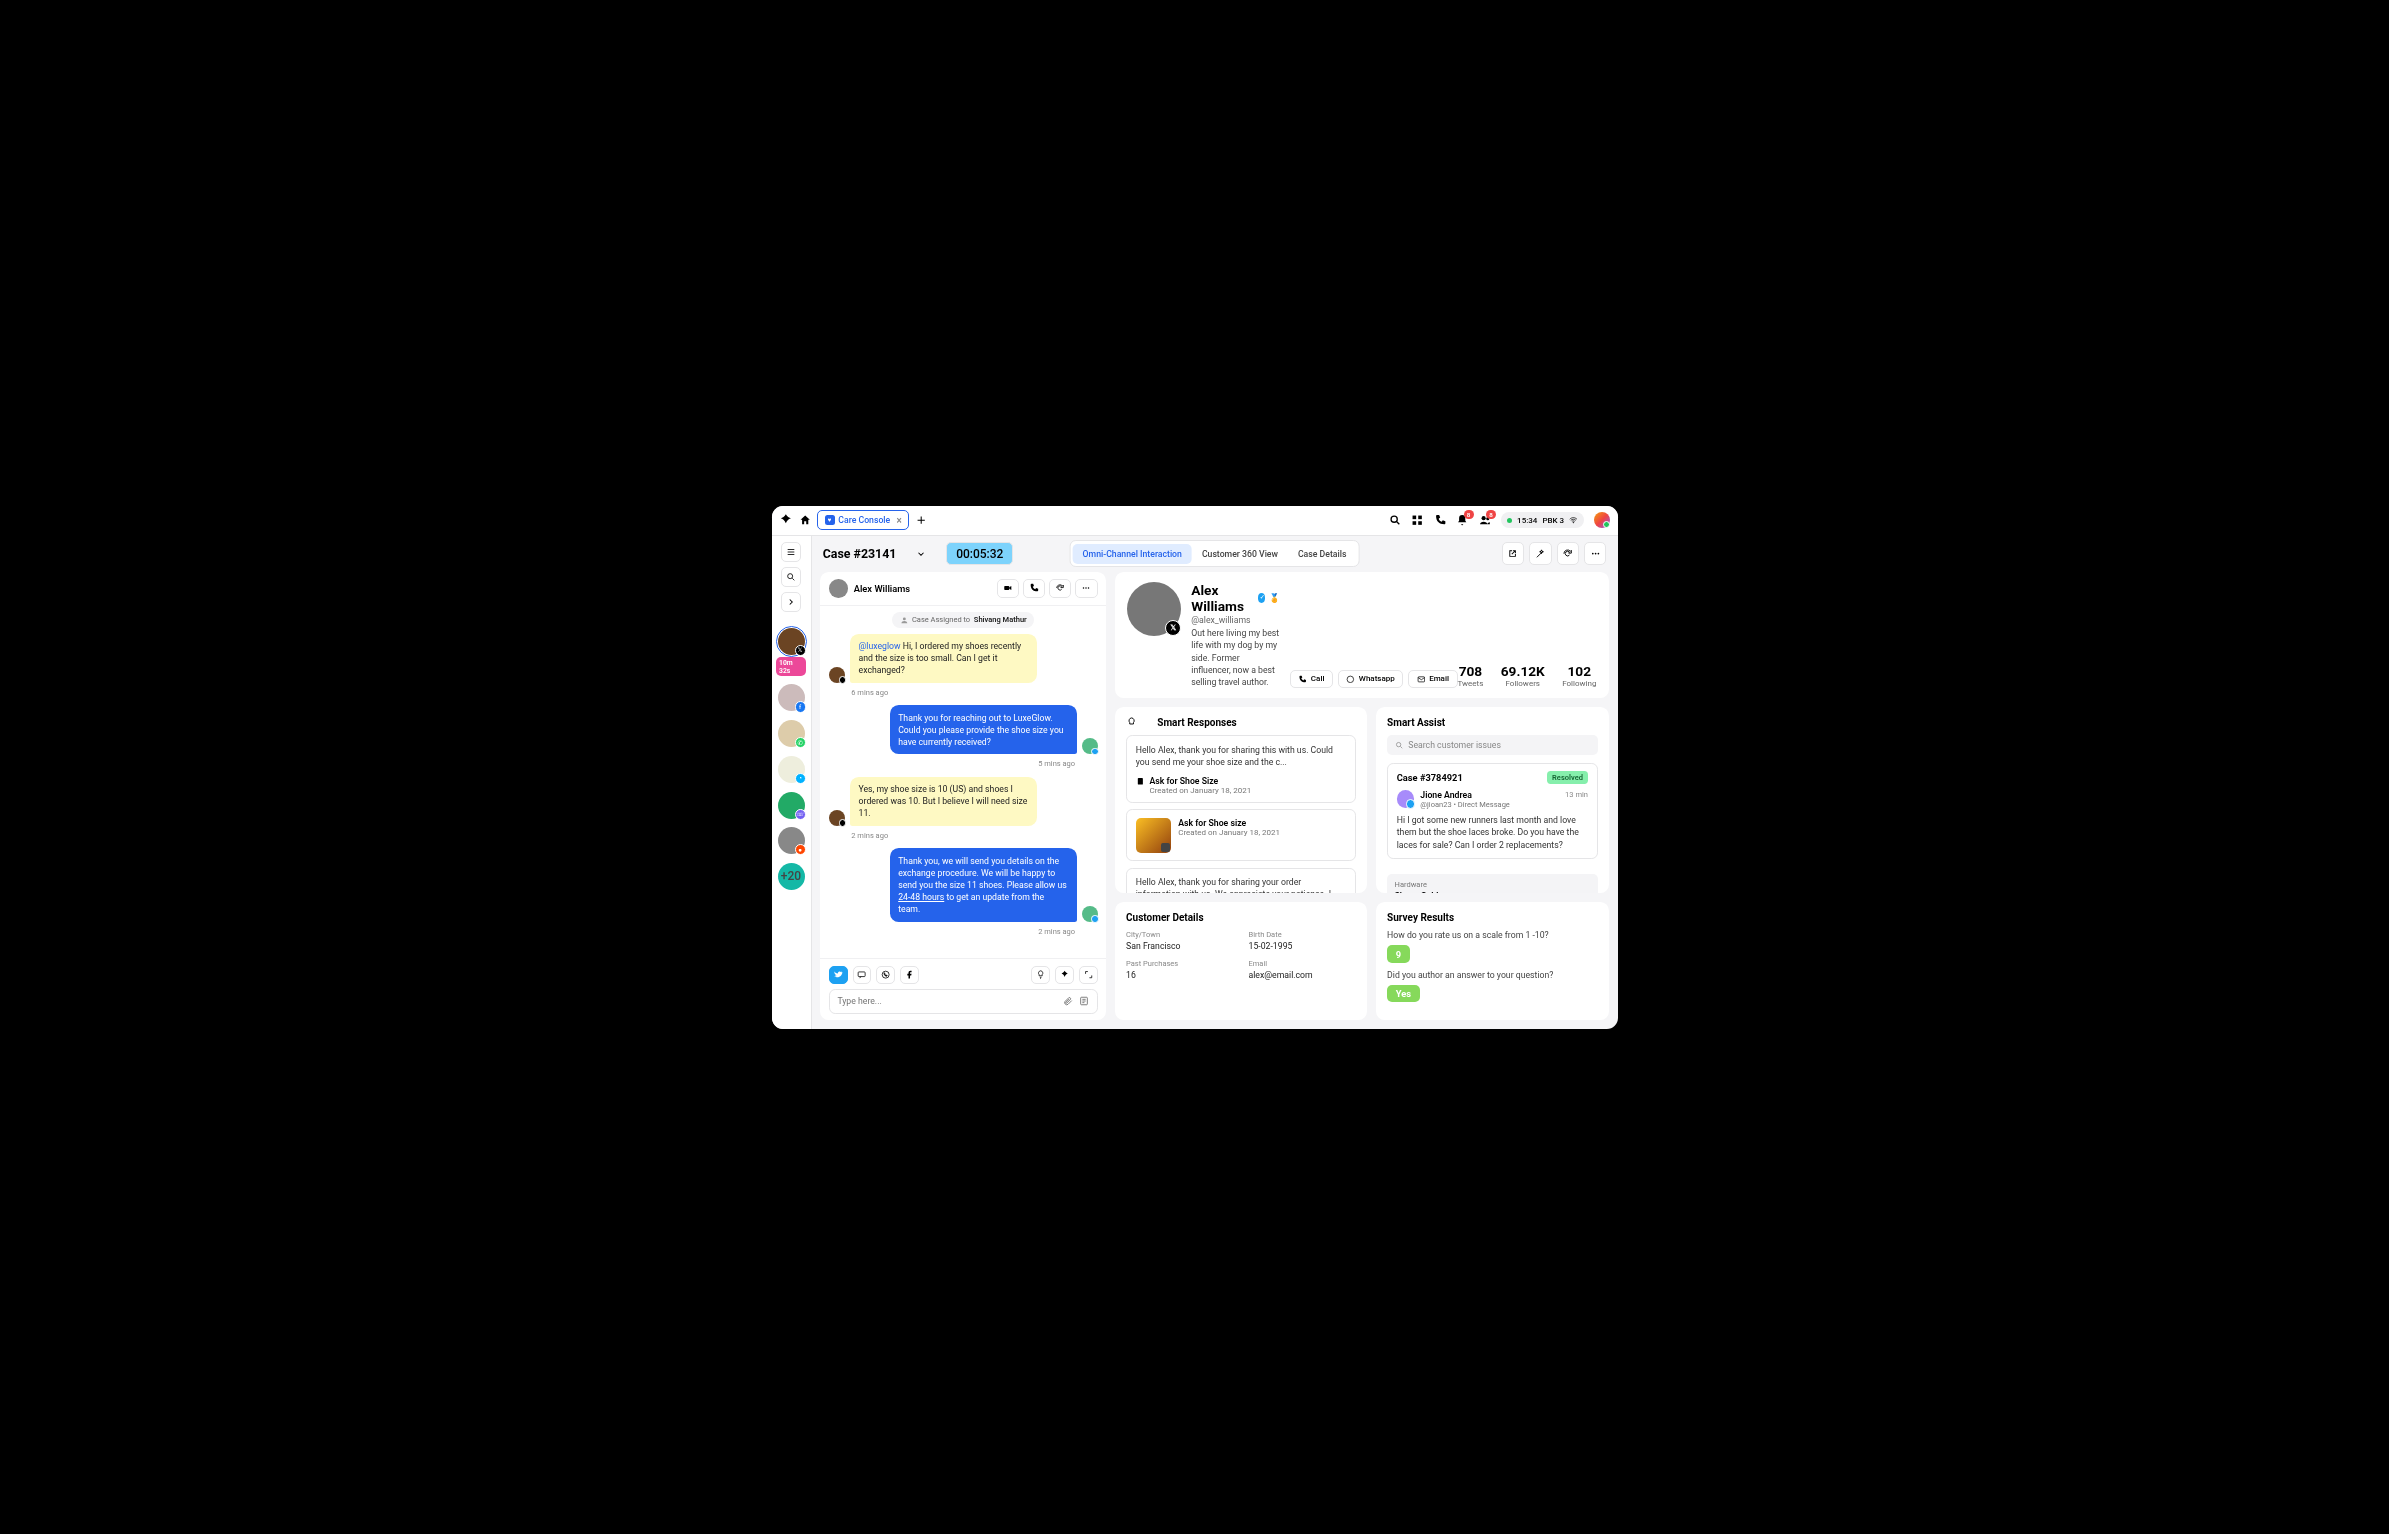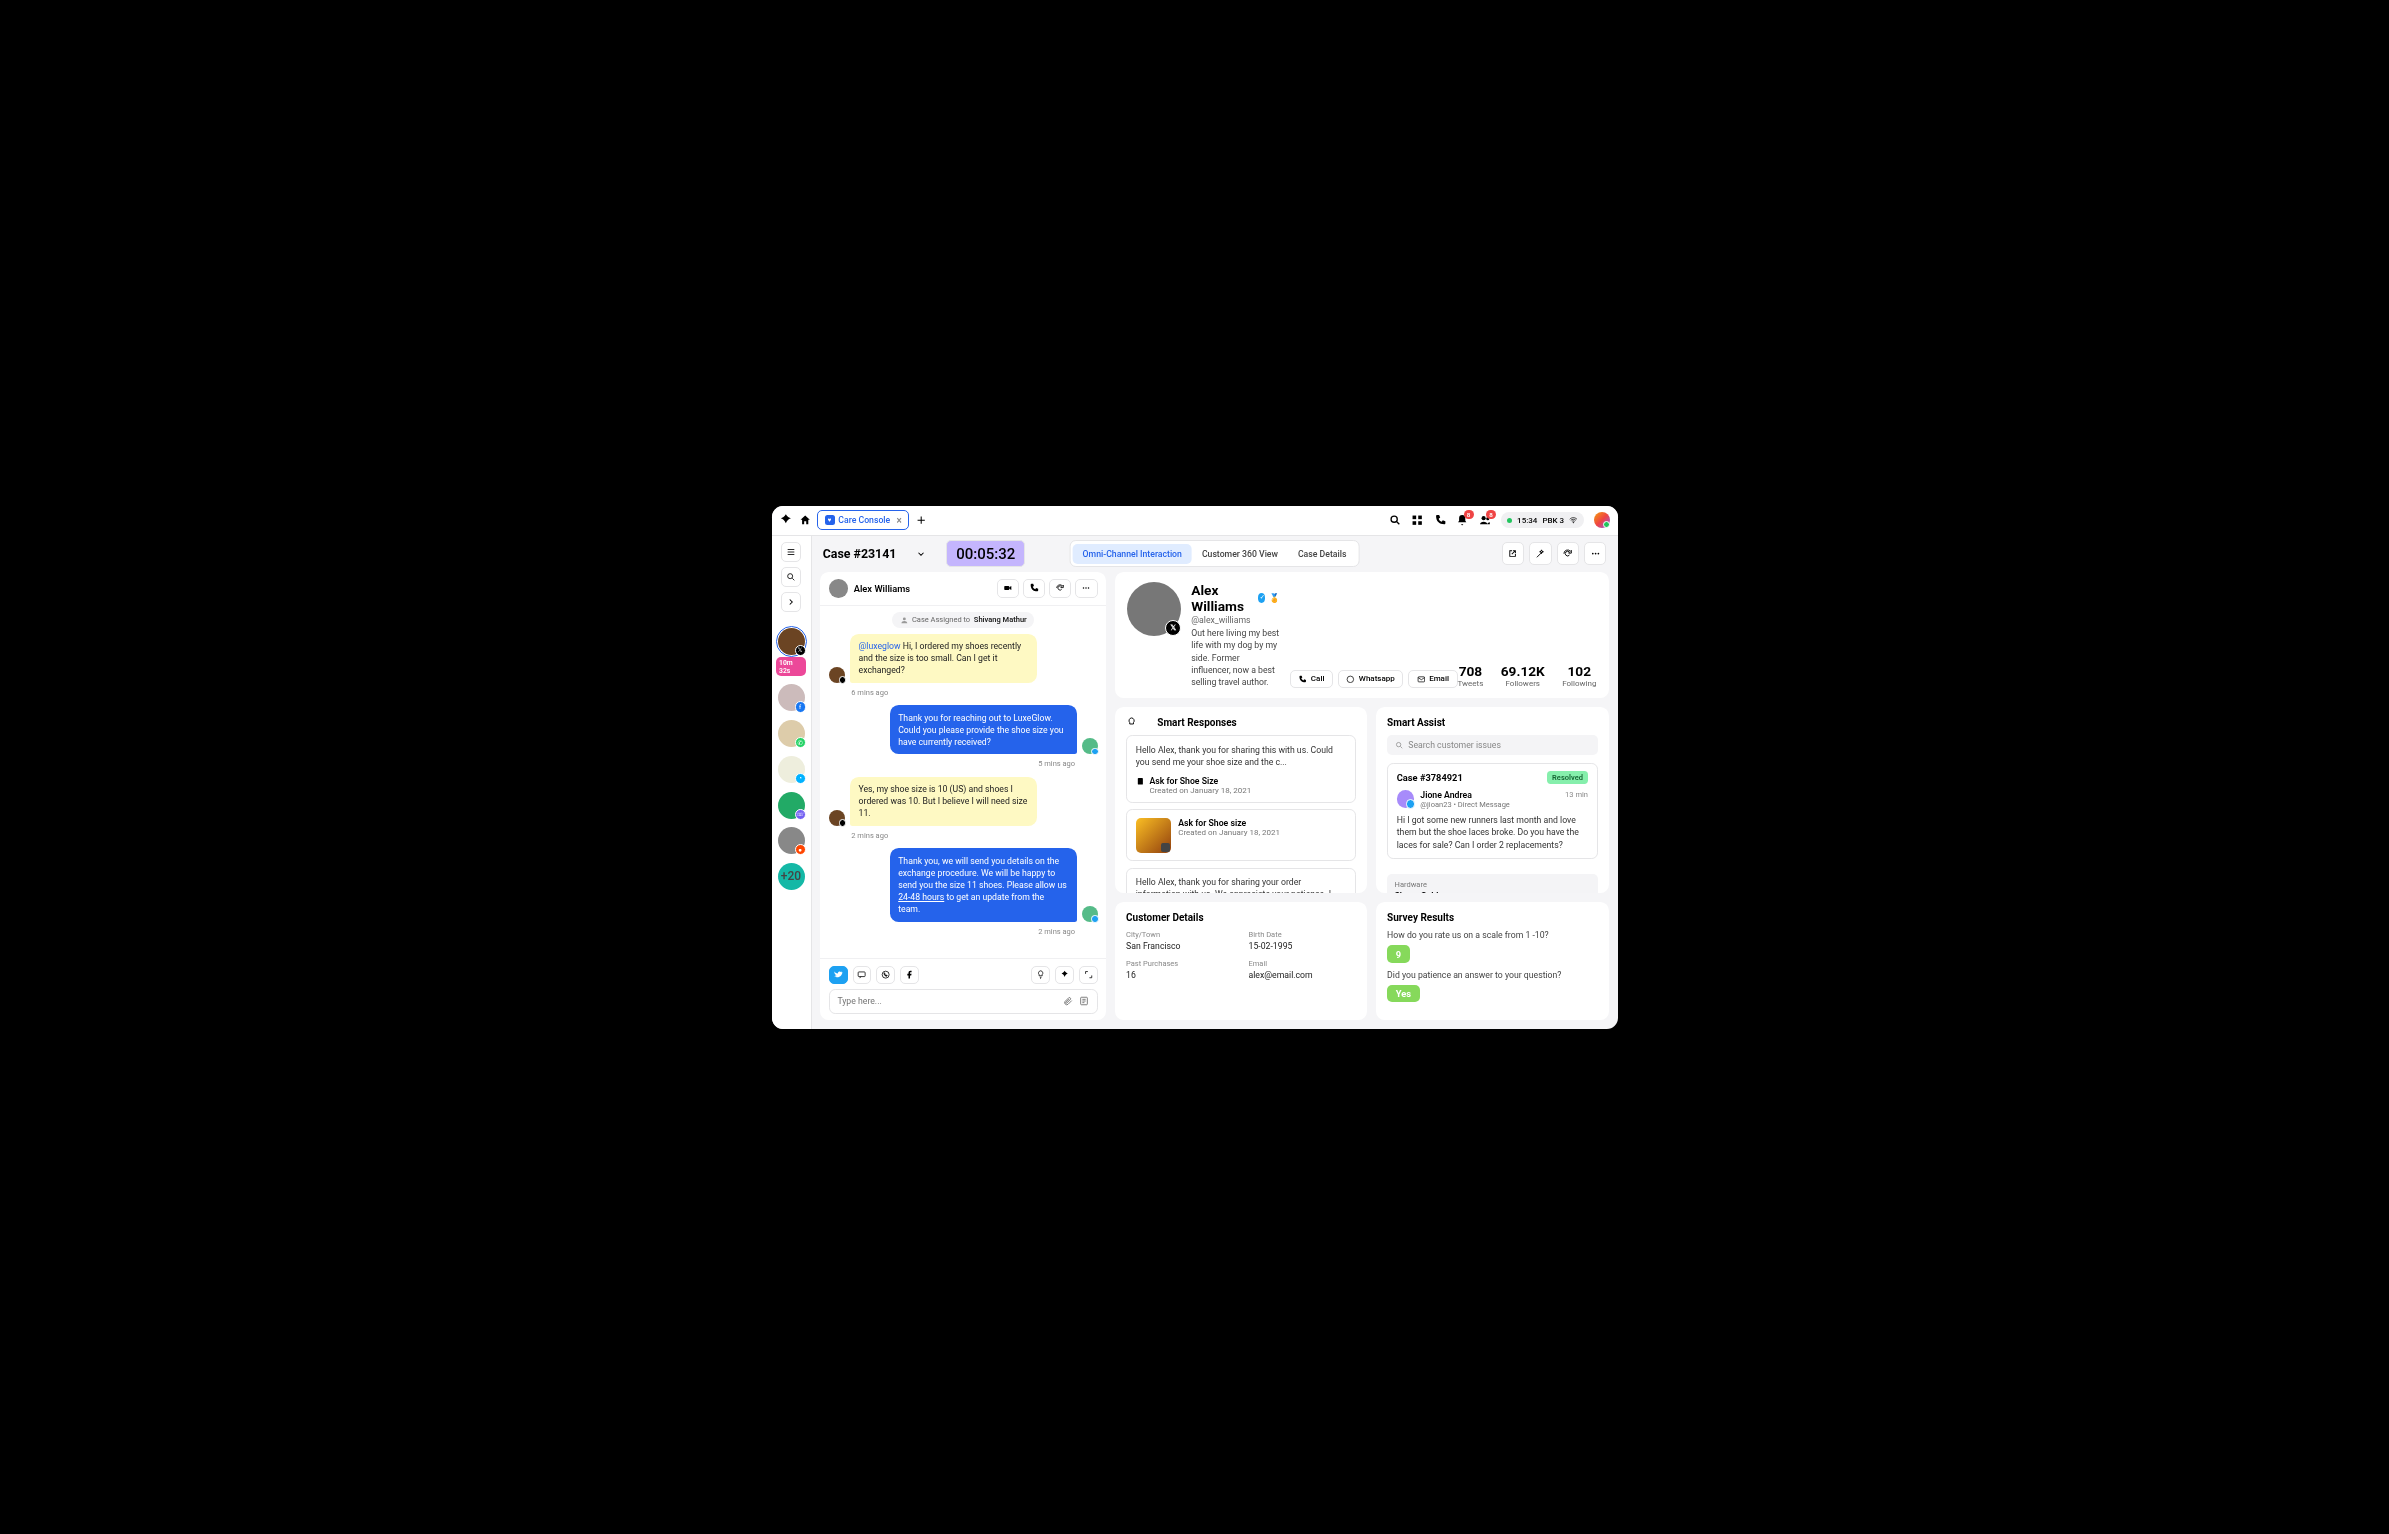--- a/index.html
+++ b/index.html
@@ -42,21 +42,21 @@
 .ch-vb { background:#7360f2; }
 .ch-rd { background:#ff4500; }
 .timer-badge { margin-top:2.5px; background:#ec4899; color:#fff; font-size:6.8px; font-weight:600; border-radius:5px; padding:1.2px 3.1px; }
 .more-count { width:27px; height:27px; border-radius:50%; background:#14b8a6; display:flex; align-items:center; justify-content:center; font-size:12px; font-weight:500; color:#444; }
 
 
 .main { flex:1; display:flex; flex-direction:column; overflow:hidden; }
 .main-header { height:36px; display:flex; align-items:center; padding:0 11.2px; gap:20px; }
 .case-title { font-size:12.4px; font-weight:700; }
 .case-chev { width:10px; height:10px; }
-.timer-box { background:#c4b5fd; border:0.6px solid #e5e5e7; border-radius:5px; padding:3.7px 8.7px; font-size:15px; font-weight:500; font-variant-numeric: tabular-nums; }
+.timer-box { background:#7dd3fc; border:0.6px solid #e5e5e7; border-radius:5px; padding:3.7px 8.7px; font-size:12px; font-weight:500; font-variant-numeric: tabular-nums; }
 .tab-row { display:flex; background:#fff; border:0.6px solid #e5e5e7; border-radius:6.2px; padding:2.5px; margin-left:auto; margin-right:auto; position:absolute; left:50%; transform:translateX(-50%); }
 .main-header { position:relative; }
 .tab-btn { padding:5px 10px; font-size:8.7px; font-weight:500; border-radius:5px; cursor:pointer; color:#444; white-space:nowrap; }
 .tab-btn.active { background:#e0ecff; color:#2563eb; }
 .hdr-actions { display:flex; gap:5px; margin-left:auto; }
 .sq-btn { width:22.4px; height:22.4px; background:#fff; border:0.6px solid #e5e5e7; border-radius:5px; display:flex; align-items:center; justify-content:center; cursor:pointer; }
 .sq-btn svg { width:11.2px; height:11.2px; }
 
 .columns { flex:1; display:flex; gap:8.7px; padding:0 8.7px 8.7px 8.7px; overflow:hidden; }
 .col-chat { width: 286px; background:#fff; border-radius:8.7px; display:flex; flex-direction:column; overflow:hidden; }
@@ -585,21 +585,21 @@
                 <div>
                     <div class="cd-label">Email</div>
                     <div class="cd-value">alex@email.com</div>
                   </div>
               </div>
             </div>
             <div class="panel-sm panel-sm-r">
               <div class="panel-title">Survey Results</div>
               <div class="survey-q">How do you rate us on a scale from 1 -10?</div>
               <div class="score-badge">9</div>
-              <div class="survey-q">Did you patience an answer to your question?</div>
+              <div class="survey-q">Did you author an answer to your question?</div>
               <div class="score-badge">Yes</div>
             </div>
           </div>
         </div>
       </div>
     </div>
   </div>
 </div>
 
 

